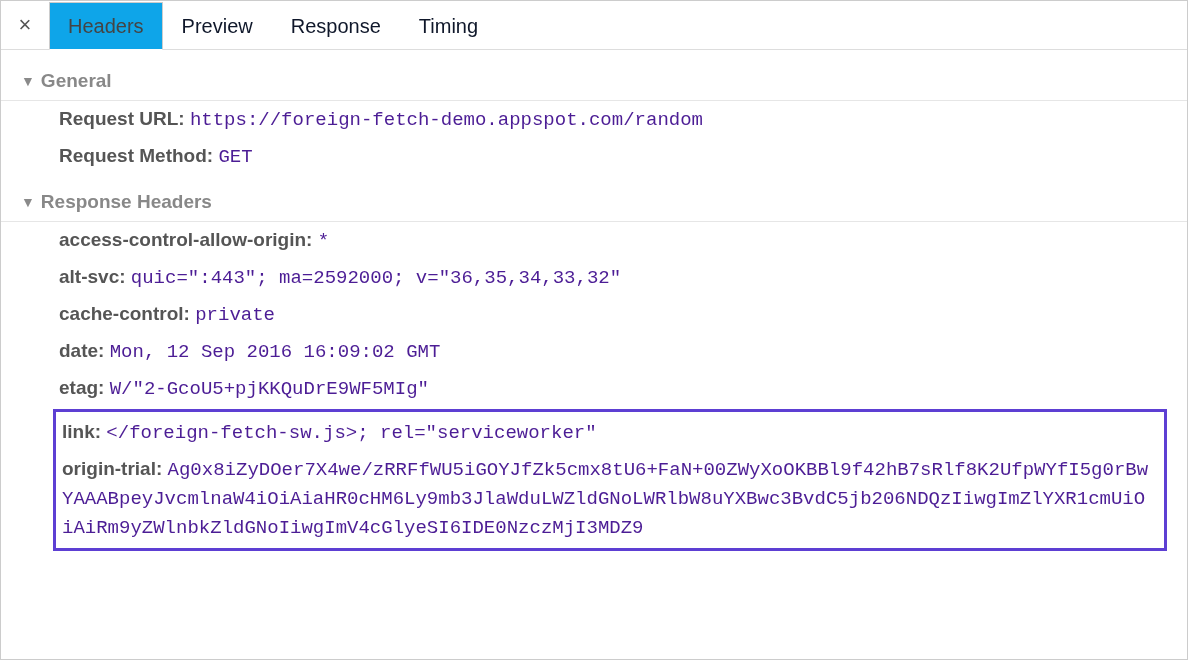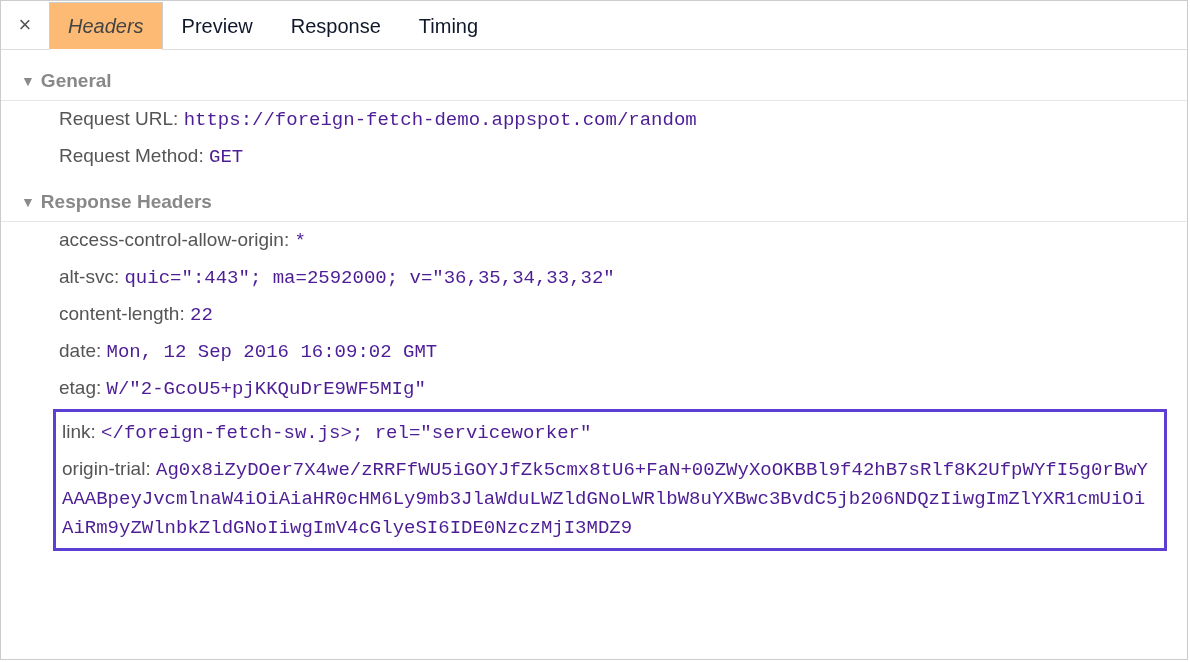--- a/index.html
+++ b/index.html
@@ -46,23 +46,22 @@
     cursor: pointer;
     color: #0f172a;
     border: 1px solid transparent;
     border-bottom: none;
     position: relative;
     top: 1px;
   }
   .tab.active {
     border: 1px solid #ccc;
     border-bottom: 1px solid #fff;
-    background: #fdba74;
+    background: #0ea5e9;
     color: #444;
-    font-style: italic;
   }
   .content {
     padding: 14px 0 0 0;
     overflow: hidden;
   }
   .section {
     margin-bottom: 10px;
   }
   .section-header {
     display: flex;
@@ -79,21 +78,21 @@
     font-size: 14px;
     color: #8a8a8a;
   }
   .kv-row {
     padding: 4px 8px 4px 58px;
     font-size: 19px;
     line-height: 28px;
     word-break: break-all;
   }
   .k {
-    font-weight: 400;
+    font-weight: 700;
     color: #555;
   }
   .v {
     font-family: Menlo, Consolas, "Liberation Mono", monospace;
     color: #4c1d95;
     font-size: 19px;
     white-space: pre-wrap;
   }
   .status-dot {
     display: inline-block;
@@ -152,22 +151,22 @@
 
       <div class="kv-row">
         <span class="k">access-control-allow-origin:</span>
         <span class="v">*</span>
       </div>
       <div class="kv-row">
         <span class="k">alt-svc:</span>
         <span class="v">quic=":443"; ma=2592000; v="36,35,34,33,32"</span>
       </div>
       <div class="kv-row">
-        <span class="k">content-length:</span>
-        <span class="v">22</span>
+        <span class="k">cache-control:</span>
+        <span class="v">private</span>
       </div>
       <div class="kv-row">
         <span class="k">date:</span>
         <span class="v">Mon, 12 Sep 2016 16:09:02 GMT</span>
       </div>
       <div class="kv-row">
         <span class="k">etag:</span>
         <span class="v">W/"2-GcoU5+pjKKQuDrE9WF5MIg"</span>
       </div>
 

